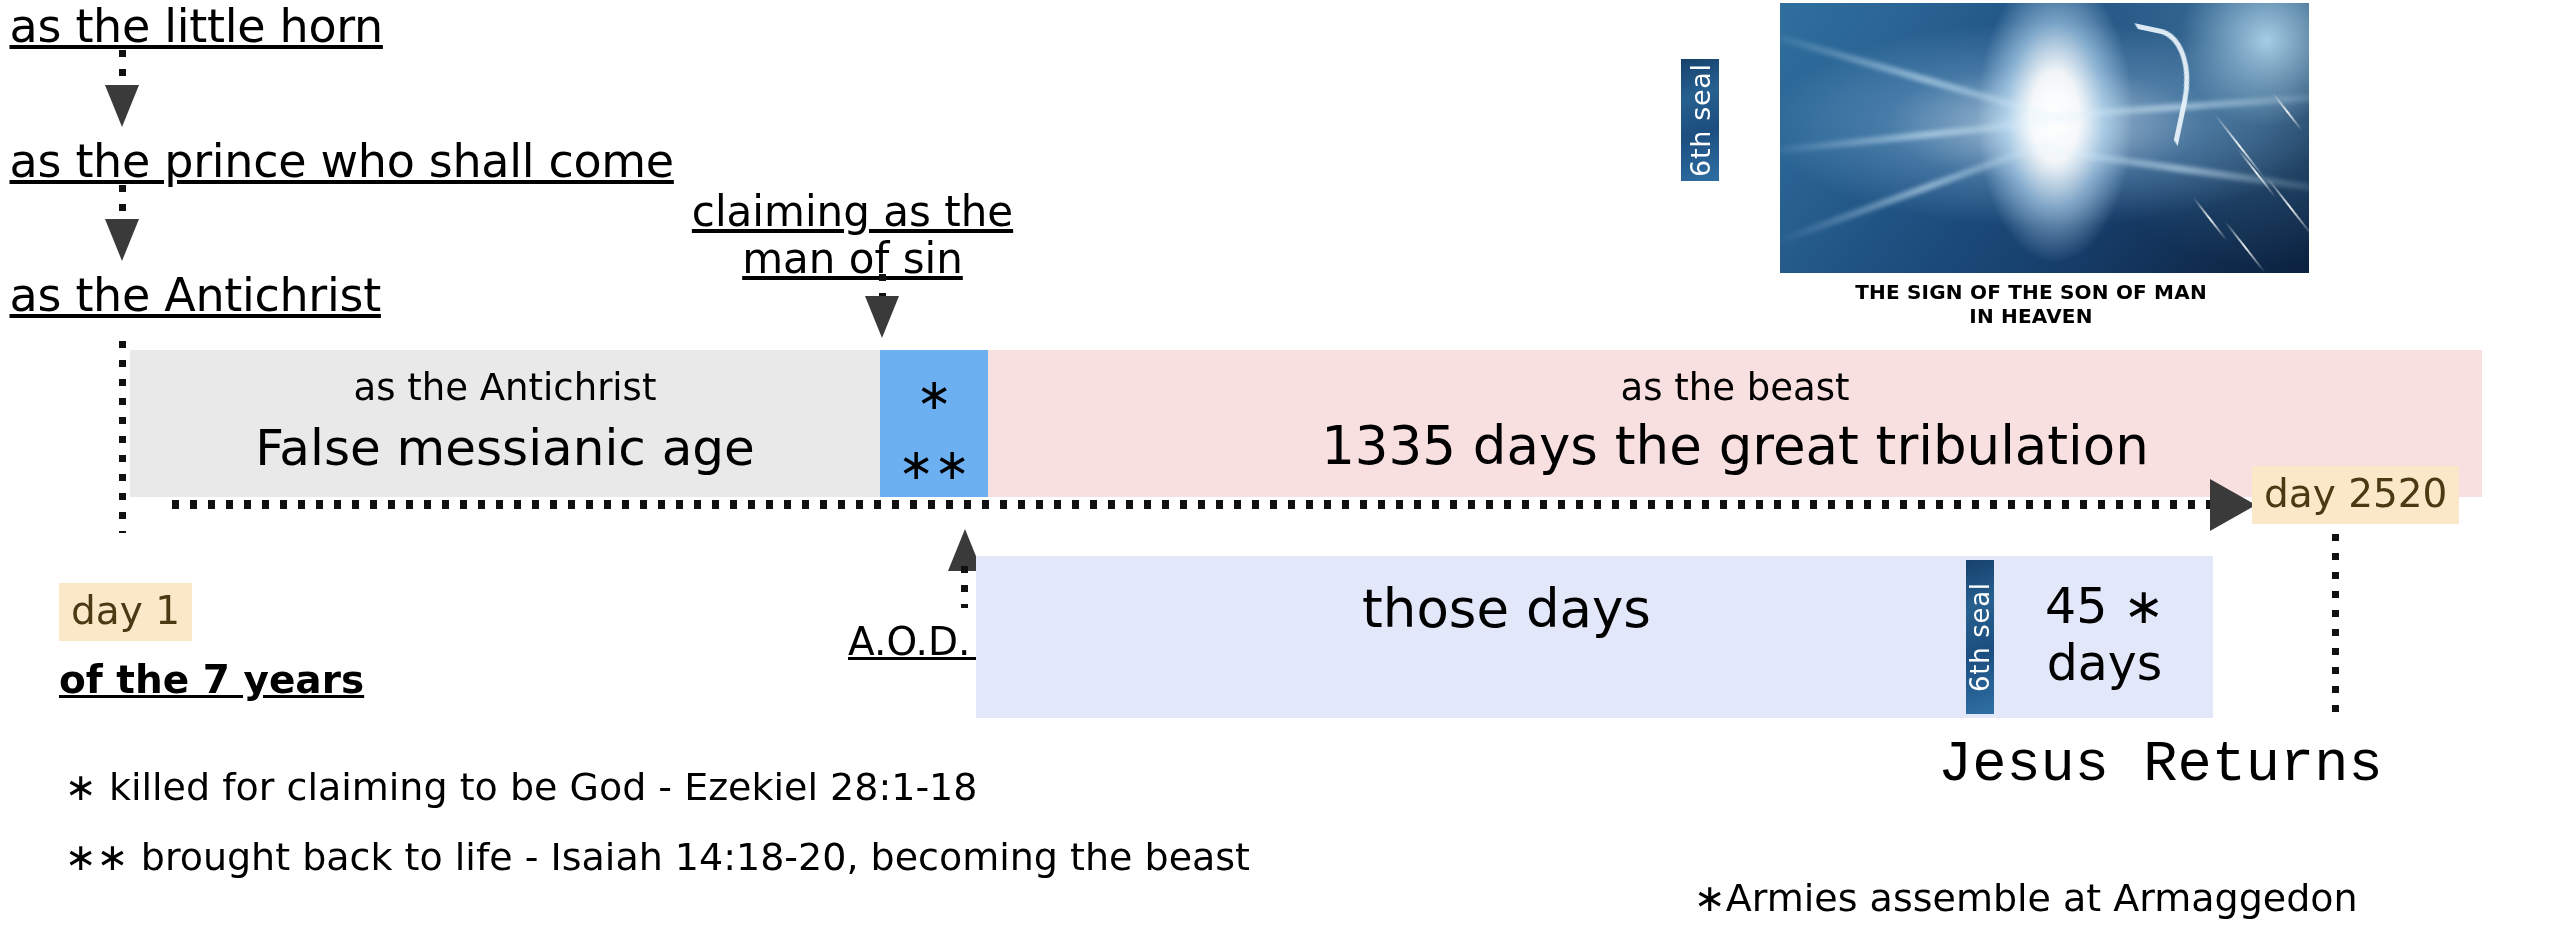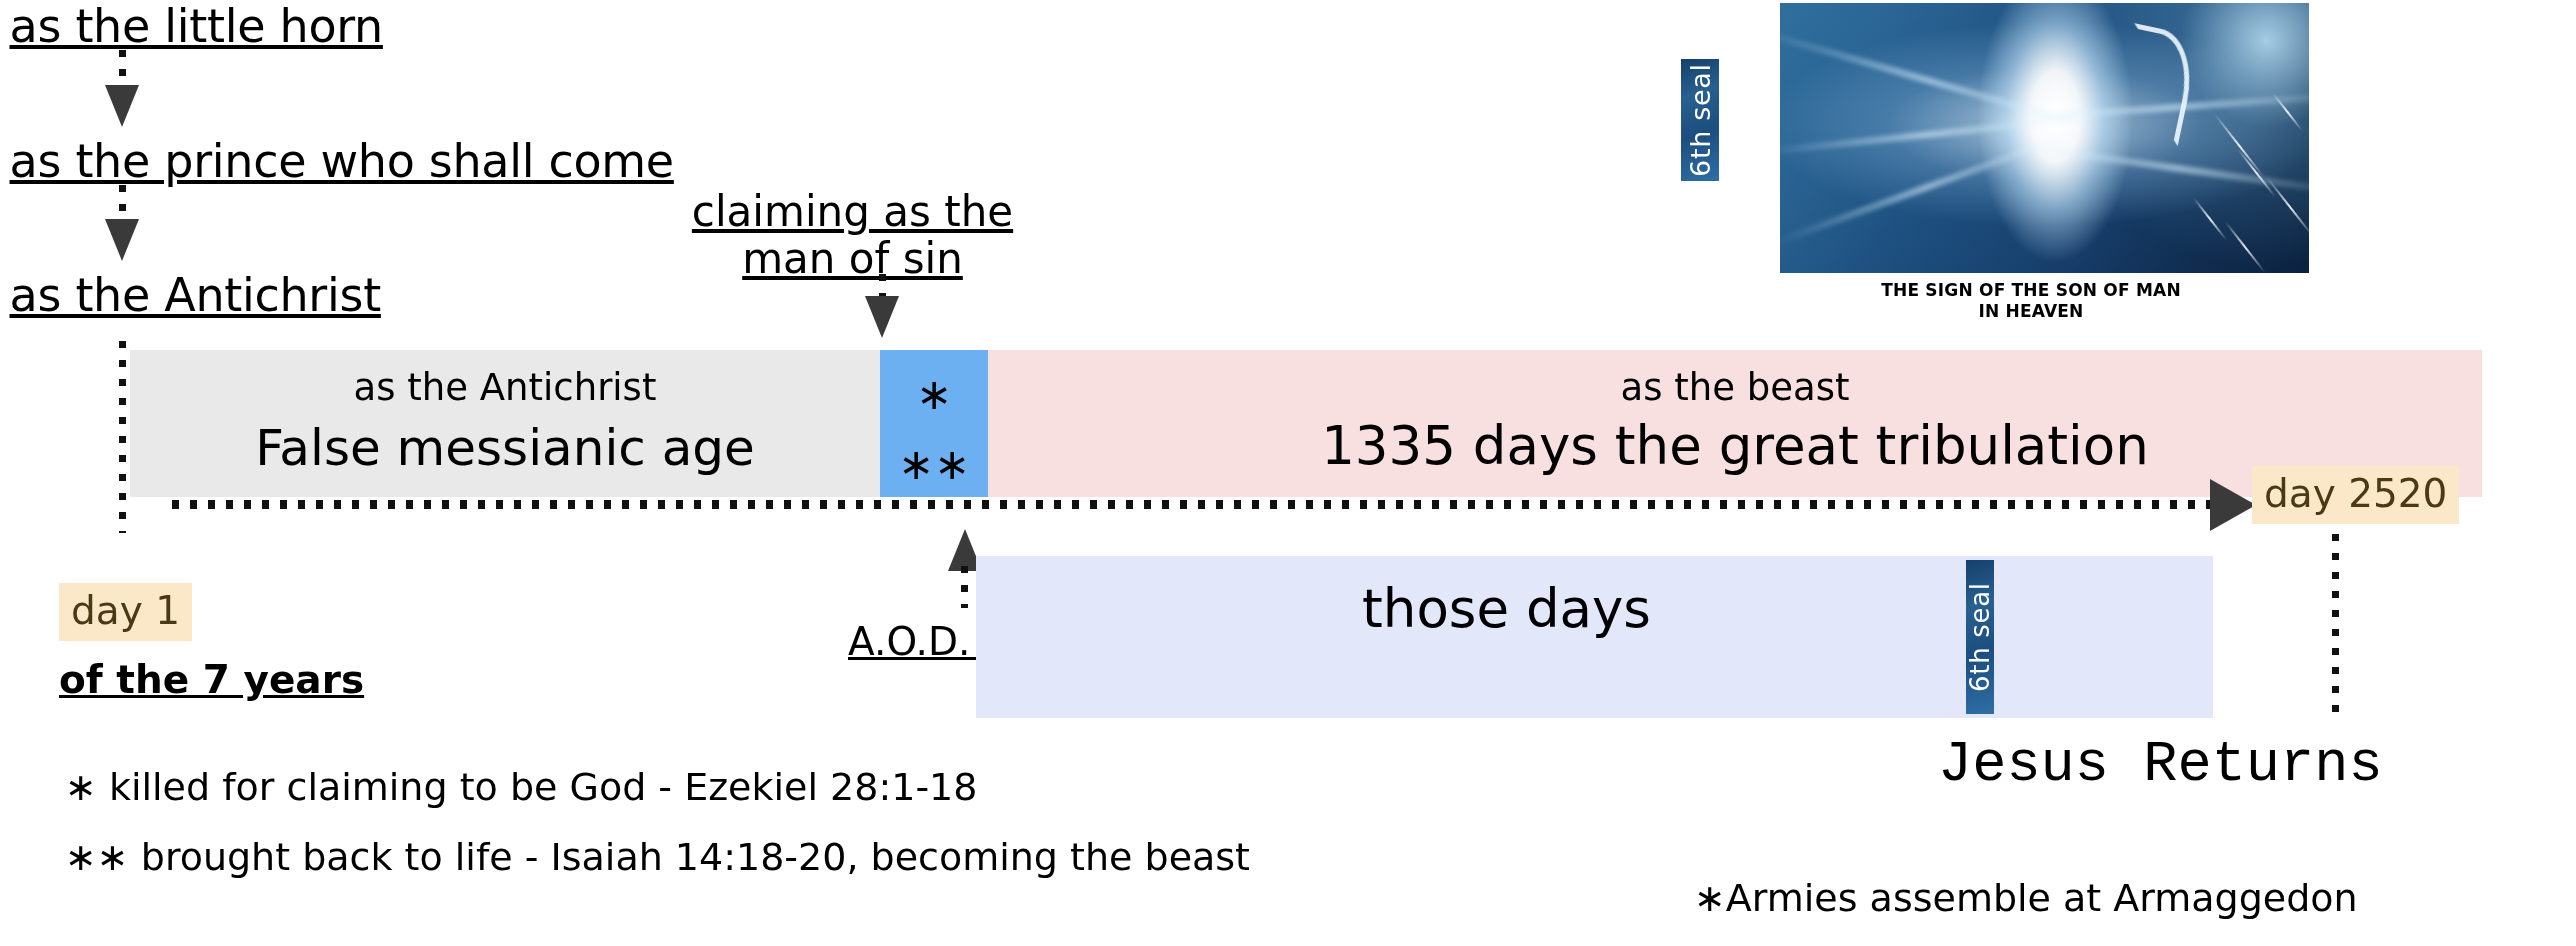--- a/index.html
+++ b/index.html
@@ -90,21 +90,21 @@
   }
   .pic .ray{position:absolute;background:linear-gradient(90deg,rgba(255,255,255,0),rgba(215,240,255,.55),rgba(255,255,255,0));height:6.8px;filter:blur(2px);}
   .pic .streak{position:absolute;background:linear-gradient(90deg,rgba(255,255,255,0),rgba(255,255,255,.9),rgba(255,255,255,0));height:2px;filter:blur(0.7px);}
   .pic .hook{
     position:absolute;border:5.4px solid rgba(235,245,252,.92);
     border-left-color:transparent;border-bottom-color:transparent;
     border-radius:0 60% 0 0;transform:rotate(12deg);filter:blur(0.4px);
   }
   .pic-cap{
     position:absolute;text-align:center;
-    font-size:17px;line-height:1.22;font-weight:bold;letter-spacing:0.2px;
+    font-size:20px;line-height:1.22;font-weight:bold;letter-spacing:0.2px;
   }
 
   
   .foot{position:absolute;font-size:38px;line-height:1;white-space:nowrap;}
   .big{position:absolute;font-size:57px;line-height:1;white-space:nowrap;}
 </style>
 </head>
 <body>
 
 <div class="abs title-line nowrap" style="left:9.5px;top:2.7px;">as the little horn</div>
@@ -172,20 +172,24 @@
 
 <div class="arrowhead-u" style="left:948px;top:529px;"></div>
 <div class="dotline-v" style="left:961px;top:566px;height:42px;"></div>
 <div class="abs nowrap" style="left:848px;top:619px;font-size:39px;">A.O.D. setup</div>
 
 <div class="bar bar-lav" style="left:976px;top:556px;width:1237px;height:162px;">
   <div class="abs" style="left:27px;right:203px;top:21.6px;text-align:center;font-size:53px;line-height:1.18;">
     <div>those days</div>
   </div>
   <div class="seal" style="left:990px;top:4px;width:28px;height:154px;font-size:26px;">6th seal</div>
+  <div class="abs" style="left:1027px;width:203px;top:21.6px;text-align:center;font-size:49px;line-height:1.18;">
+    <div>45 ∗</div>
+    <div>days</div>
+  </div>
 </div>
 
 <div class="dotline-v" style="left:2332px;top:534px;height:184px;"></div>
 <div class="big" style="left:1938px;top:737px;font-family:Liberation Mono, monospace;">Jesus Returns</div>
 
 <div class="foot" style="left:65px;top:768px;">∗  killed for claiming to be God - Ezekiel 28:1-18</div>
 <div class="foot" style="left:65px;top:838px;">∗∗ brought back to life - Isaiah 14:18-20, becoming the beast</div>
 <div class="foot" style="left:1694px;top:879px;">∗Armies assemble at Armaggedon</div>
 
 

